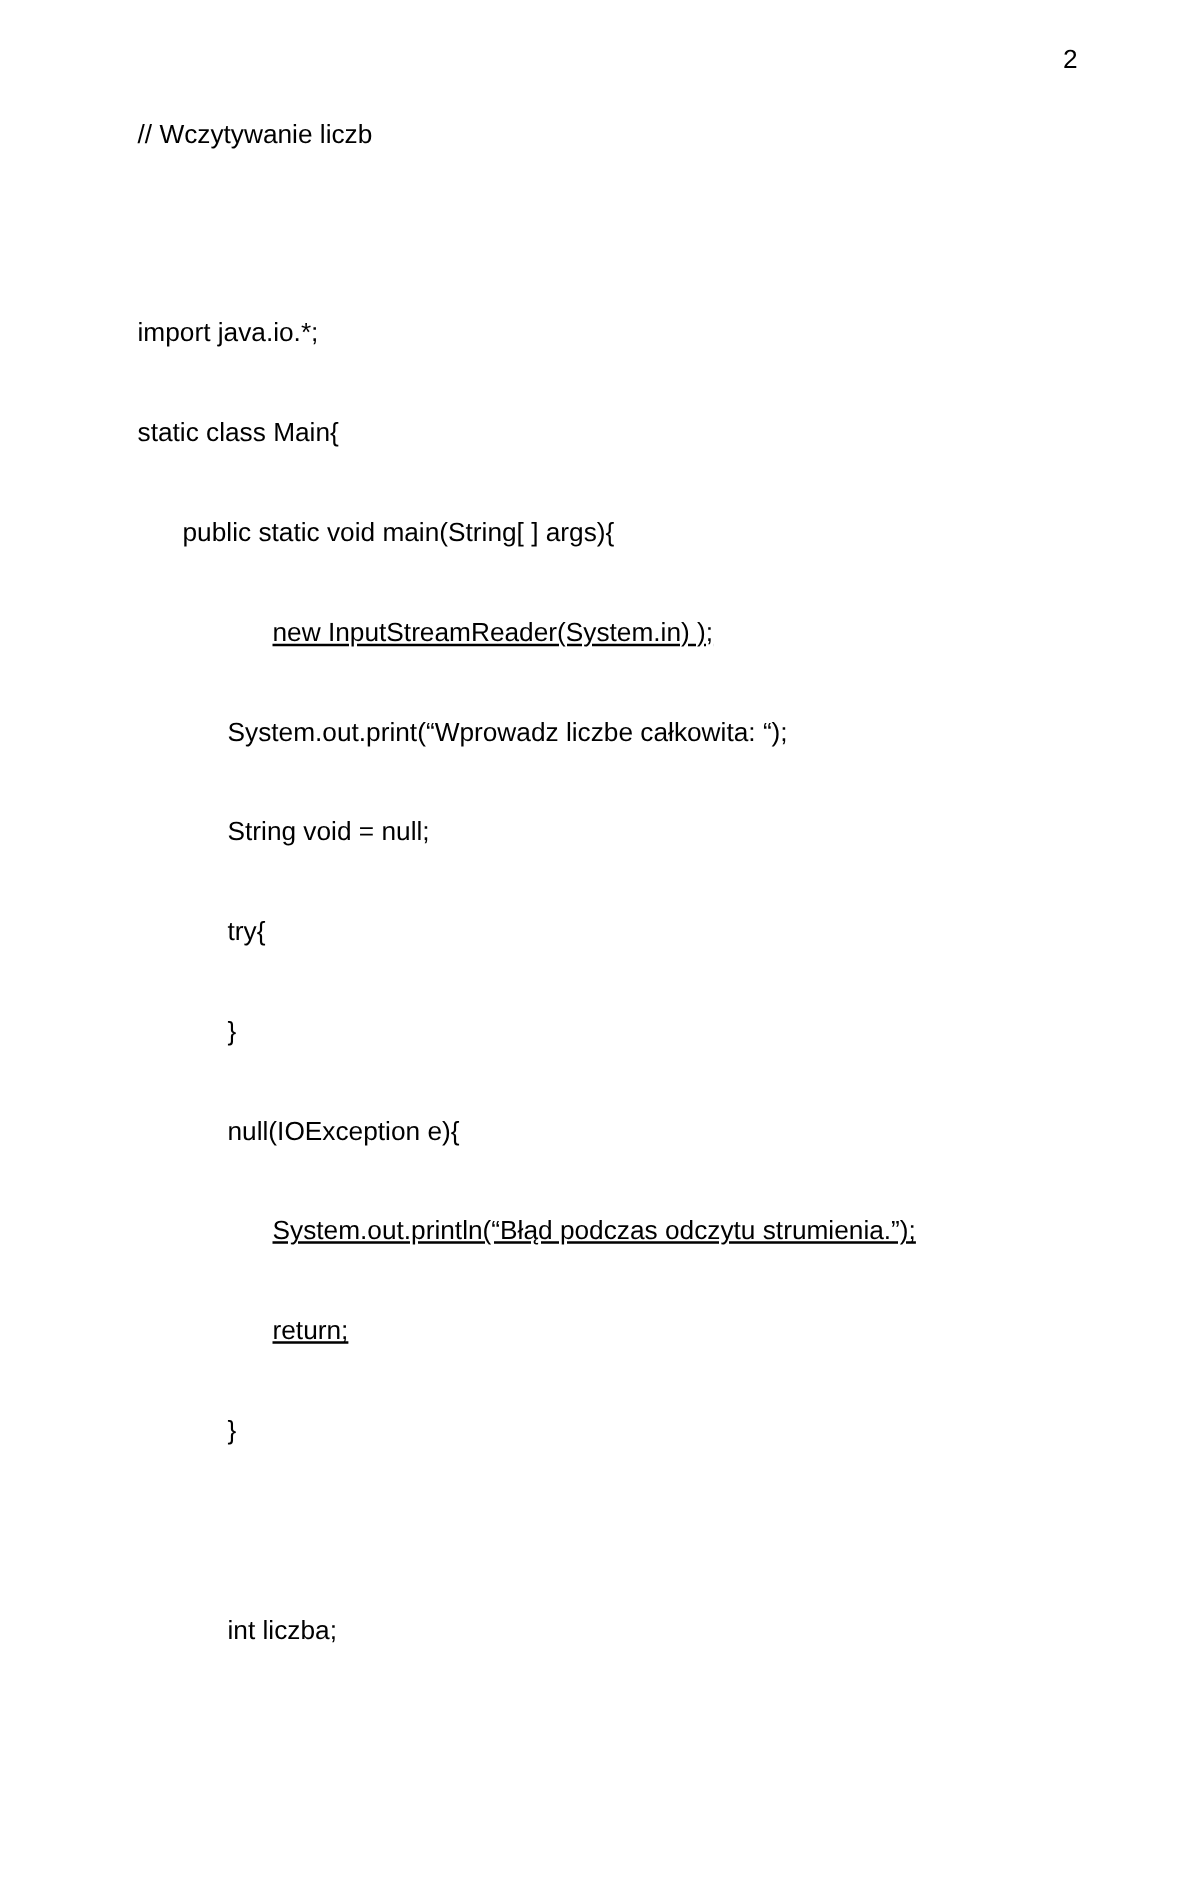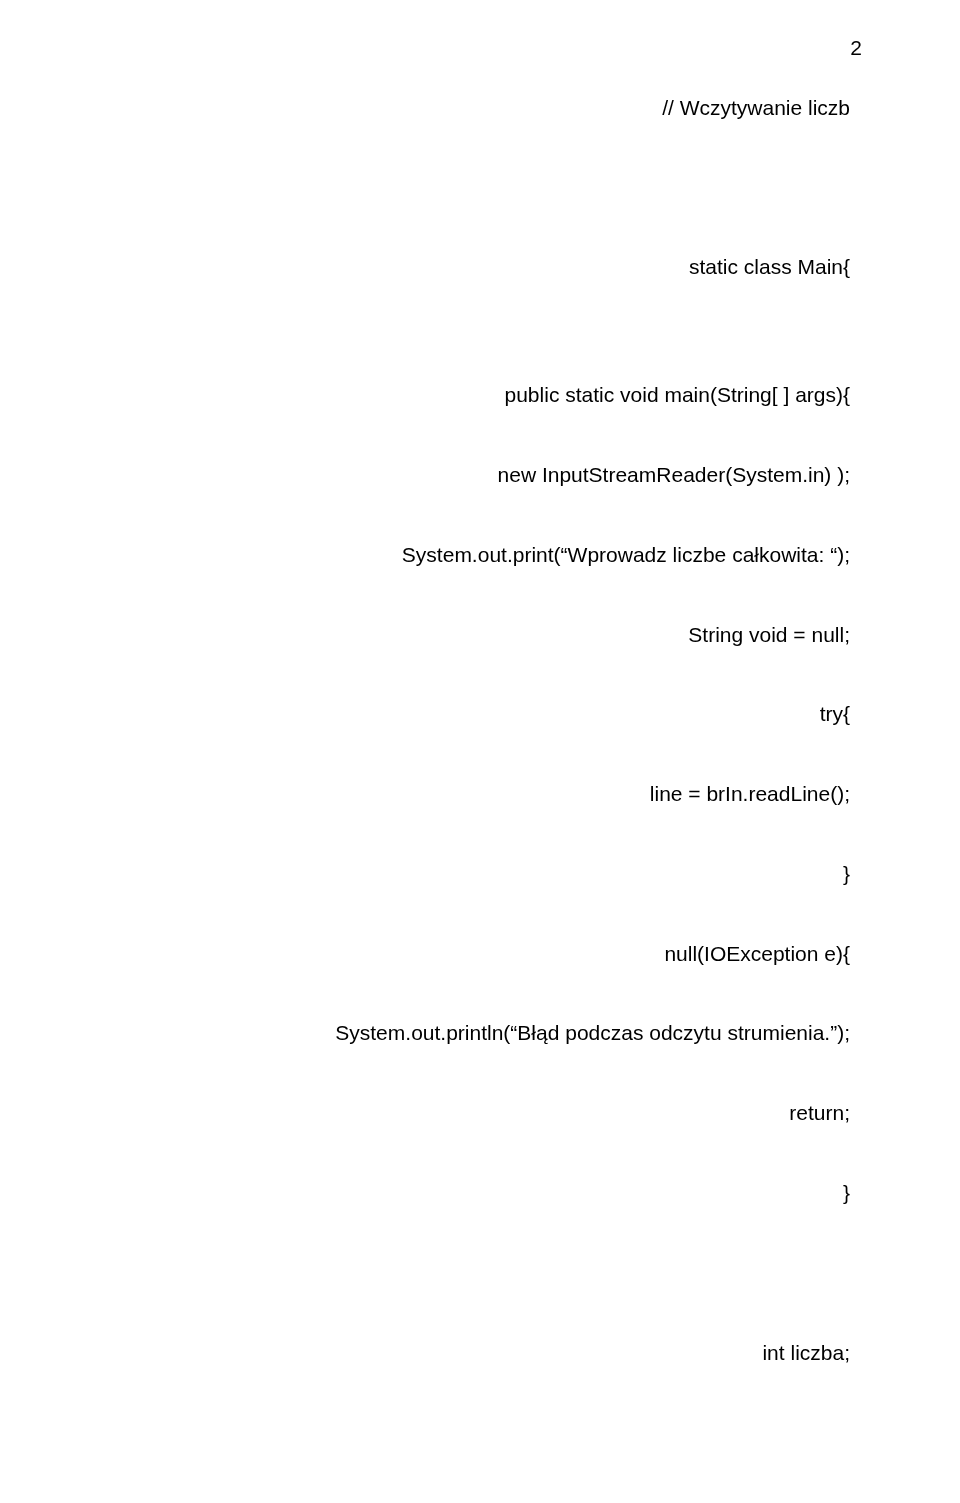--- a/index.html
+++ b/index.html
@@ -20,41 +20,41 @@
   .page-number {
     position: absolute;
     top: 28px;
     right: 98px;
     font-size: 21px;
   }
   .code-block {
     white-space: pre;
     font-family: Arial, Helvetica, sans-serif;
   }
-  .indent-1 { padding-left: 36px; display: block; margin-top: 48px; }
+  .indent-1 { padding-left: 36px; display: block; }
   .indent-2 { padding-left: 72px; display: block; }
-  .indent-3 { padding-left: 108px; display: block; }
-  .line { display: block; text-align: right; }
+  .indent-3 { padding-left: 108px; display: block; text-decoration: underline; }
+  .line { display: block; }
   .blank { display: block; height: 1.9em; }
 </style>
 </head>
 <body>
 
 <div class="page-number">2</div>
 
 <div class="code-block">
 <span class="line">// Wczytywanie liczb</span>
 <span class="blank"></span>
+<span class="line">import java.io.*;</span>
 <span class="line">static class Main{</span>
 <span class="line indent-1">public static void main(String[ ] args){</span>
 <span class="line indent-3">new InputStreamReader(System.in) );</span>
 <span class="line indent-2">System.out.print(“Wprowadz liczbe całkowita: “);</span>
 <span class="line indent-2">String void = null;</span>
 <span class="line indent-2">try{</span>
-<span class="line indent-3">line = brIn.readLine();</span>
 <span class="line indent-2">}</span>
 <span class="line indent-2">null(IOException e){</span>
 <span class="line indent-3">System.out.println(“Błąd podczas odczytu strumienia.”);</span>
 <span class="line indent-3">return;</span>
 <span class="line indent-2">}</span>
 <span class="blank"></span>
 <span class="line indent-2">int liczba;</span>
 
 
 

